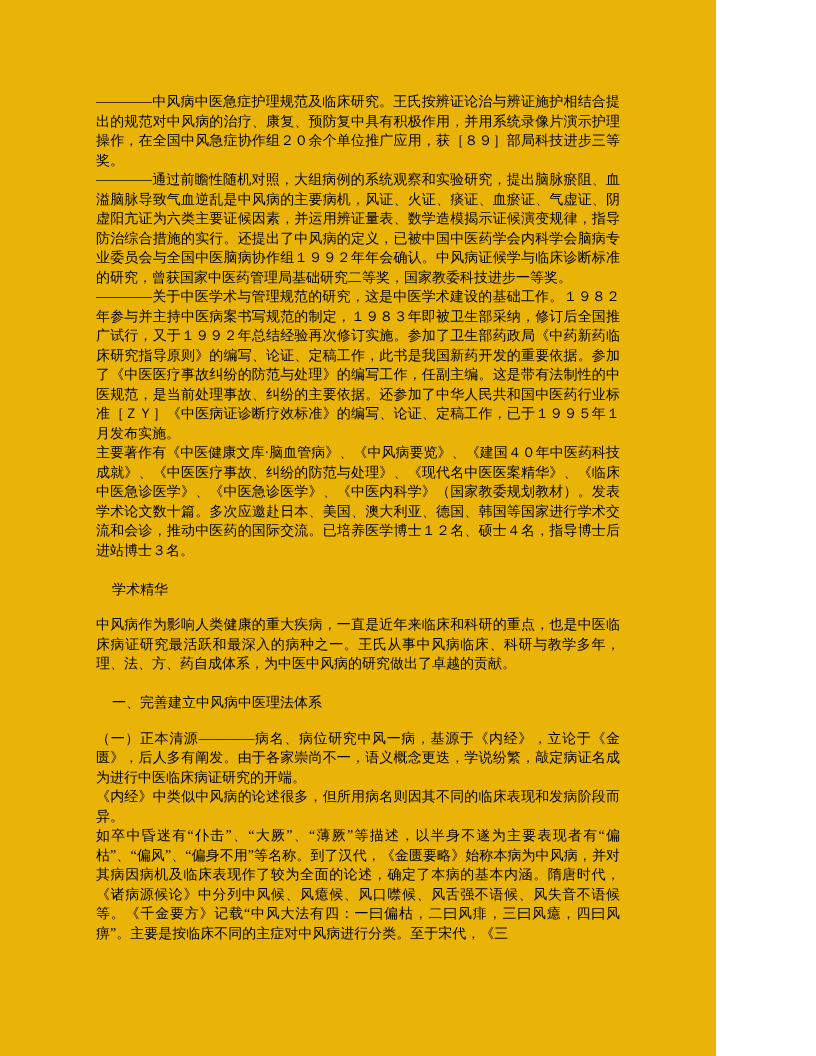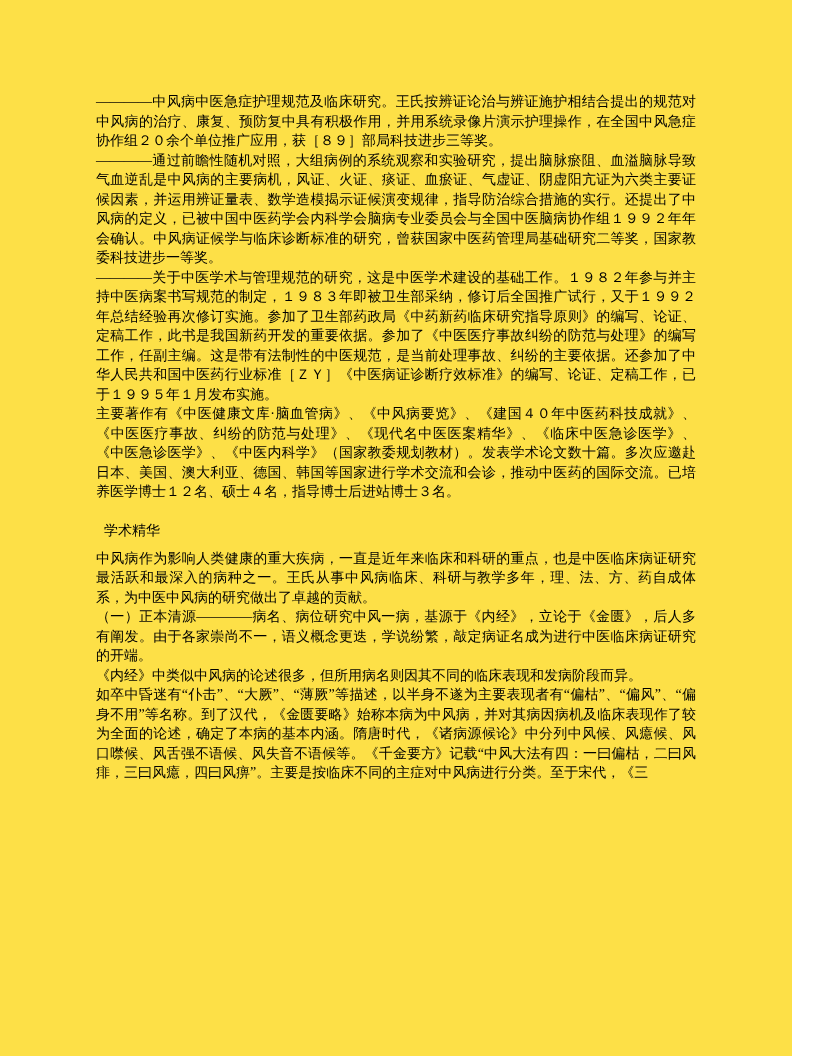--- a/index.html
+++ b/index.html
@@ -2,51 +2,52 @@
 <html><head>
   <meta charset="utf-8">
   <style>
     html, body {
       margin: 0;
       padding: 0;
       background: #ffffff;
     }
     .page {
       position: relative;
-      width: 792px;
+      width: 716px;
       height: 1056px;
       box-sizing: border-box;
       padding: 92px 96px 40px 96px;
-      background: #fde047;
+      background: #eab308;
       font-family: "Liberation Serif", "DejaVu Serif", serif;
       font-size: 14px;
       line-height: 19.5px;
       color: #000000;
       overflow: hidden;
     }
     .para {
       margin: 0;
       text-align: justify;
     }
     .heading {
-      margin: 8px;
+      margin: 16px;
       font-size: 14px;
       font-weight: normal;
       text-align: left;
     }
     .gap-above {
       margin-top: 19.5px;
     }
   </style>
 </head>
 <body>
 
 <div class="page">
   <p class="para">————中风病中医急症护理规范及临床研究。王氏按辨证论治与辨证施护相结合提出的规范对中风病的治疗、康复、预防复中具有积极作用，并用系统录像片演示护理操作，在全国中风急症协作组２０余个单位推广应用，获［８９］部局科技进步三等奖。</p>
   <p class="para">————通过前瞻性随机对照，大组病例的系统观察和实验研究，提出脑脉瘀阻、血溢脑脉导致气血逆乱是中风病的主要病机，风证、火证、痰证、血瘀证、气虚证、阴虚阳亢证为六类主要证候因素，并运用辨证量表、数学造模揭示证候演变规律，指导防治综合措施的实行。还提出了中风病的定义，已被中国中医药学会内科学会脑病专业委员会与全国中医脑病协作组１９９２年年会确认。中风病证候学与临床诊断标准的研究，曾获国家中医药管理局基础研究二等奖，国家教委科技进步一等奖。</p>
   <p class="para">————关于中医学术与管理规范的研究，这是中医学术建设的基础工作。１９８２年参与并主持中医病案书写规范的制定，１９８３年即被卫生部采纳，修订后全国推广试行，又于１９９２年总结经验再次修订实施。参加了卫生部药政局《中药新药临床研究指导原则》的编写、论证、定稿工作，此书是我国新药开发的重要依据。参加了《中医医疗事故纠纷的防范与处理》的编写工作，任副主编。这是带有法制性的中医规范，是当前处理事故、纠纷的主要依据。还参加了中华人民共和国中医药行业标准［ＺＹ］《中医病证诊断疗效标准》的编写、论证、定稿工作，已于１９９５年１月发布实施。</p>
   <p class="para">主要著作有《中医健康文库·脑血管病》、《中风病要览》、《建国４０年中医药科技成就》、《中医医疗事故、纠纷的防范与处理》、《现代名中医医案精华》、《临床中医急诊医学》、《中医急诊医学》、《中医内科学》（国家教委规划教材）。发表学术论文数十篇。多次应邀赴日本、美国、澳大利亚、德国、韩国等国家进行学术交流和会诊，推动中医药的国际交流。已培养医学博士１２名、硕士４名，指导博士后进站博士３名。</p>
   <h2 class="heading gap-above">学术精华</h2>
   <p class="para">中风病作为影响人类健康的重大疾病，一直是近年来临床和科研的重点，也是中医临床病证研究最活跃和最深入的病种之一。王氏从事中风病临床、科研与教学多年，理、法、方、药自成体系，为中医中风病的研究做出了卓越的贡献。</p>
+  <h3 class="heading gap-above">一、完善建立中风病中医理法体系</h3>
   <p class="para">（一）正本清源————病名、病位研究中风一病，基源于《内经》，立论于《金匮》，后人多有阐发。由于各家崇尚不一，语义概念更迭，学说纷繁，敲定病证名成为进行中医临床病证研究的开端。</p>
   <p class="para">《内经》中类似中风病的论述很多，但所用病名则因其不同的临床表现和发病阶段而异。</p>
   <p class="para">如卒中昏迷有“仆击”、“大厥”、“薄厥”等描述，以半身不遂为主要表现者有“偏枯”、“偏风”、“偏身不用”等名称。到了汉代，《金匮要略》始称本病为中风病，并对其病因病机及临床表现作了较为全面的论述，确定了本病的基本内涵。隋唐时代，《诸病源候论》中分列中风候、风癔候、风口噤候、风舌强不语候、风失音不语候等。《千金要方》记载“中风大法有四：一曰偏枯，二曰风痱，三曰风癔，四曰风痹”。主要是按临床不同的主症对中风病进行分类。至于宋代，《三</p>
 </div>
 
 </body></html>

